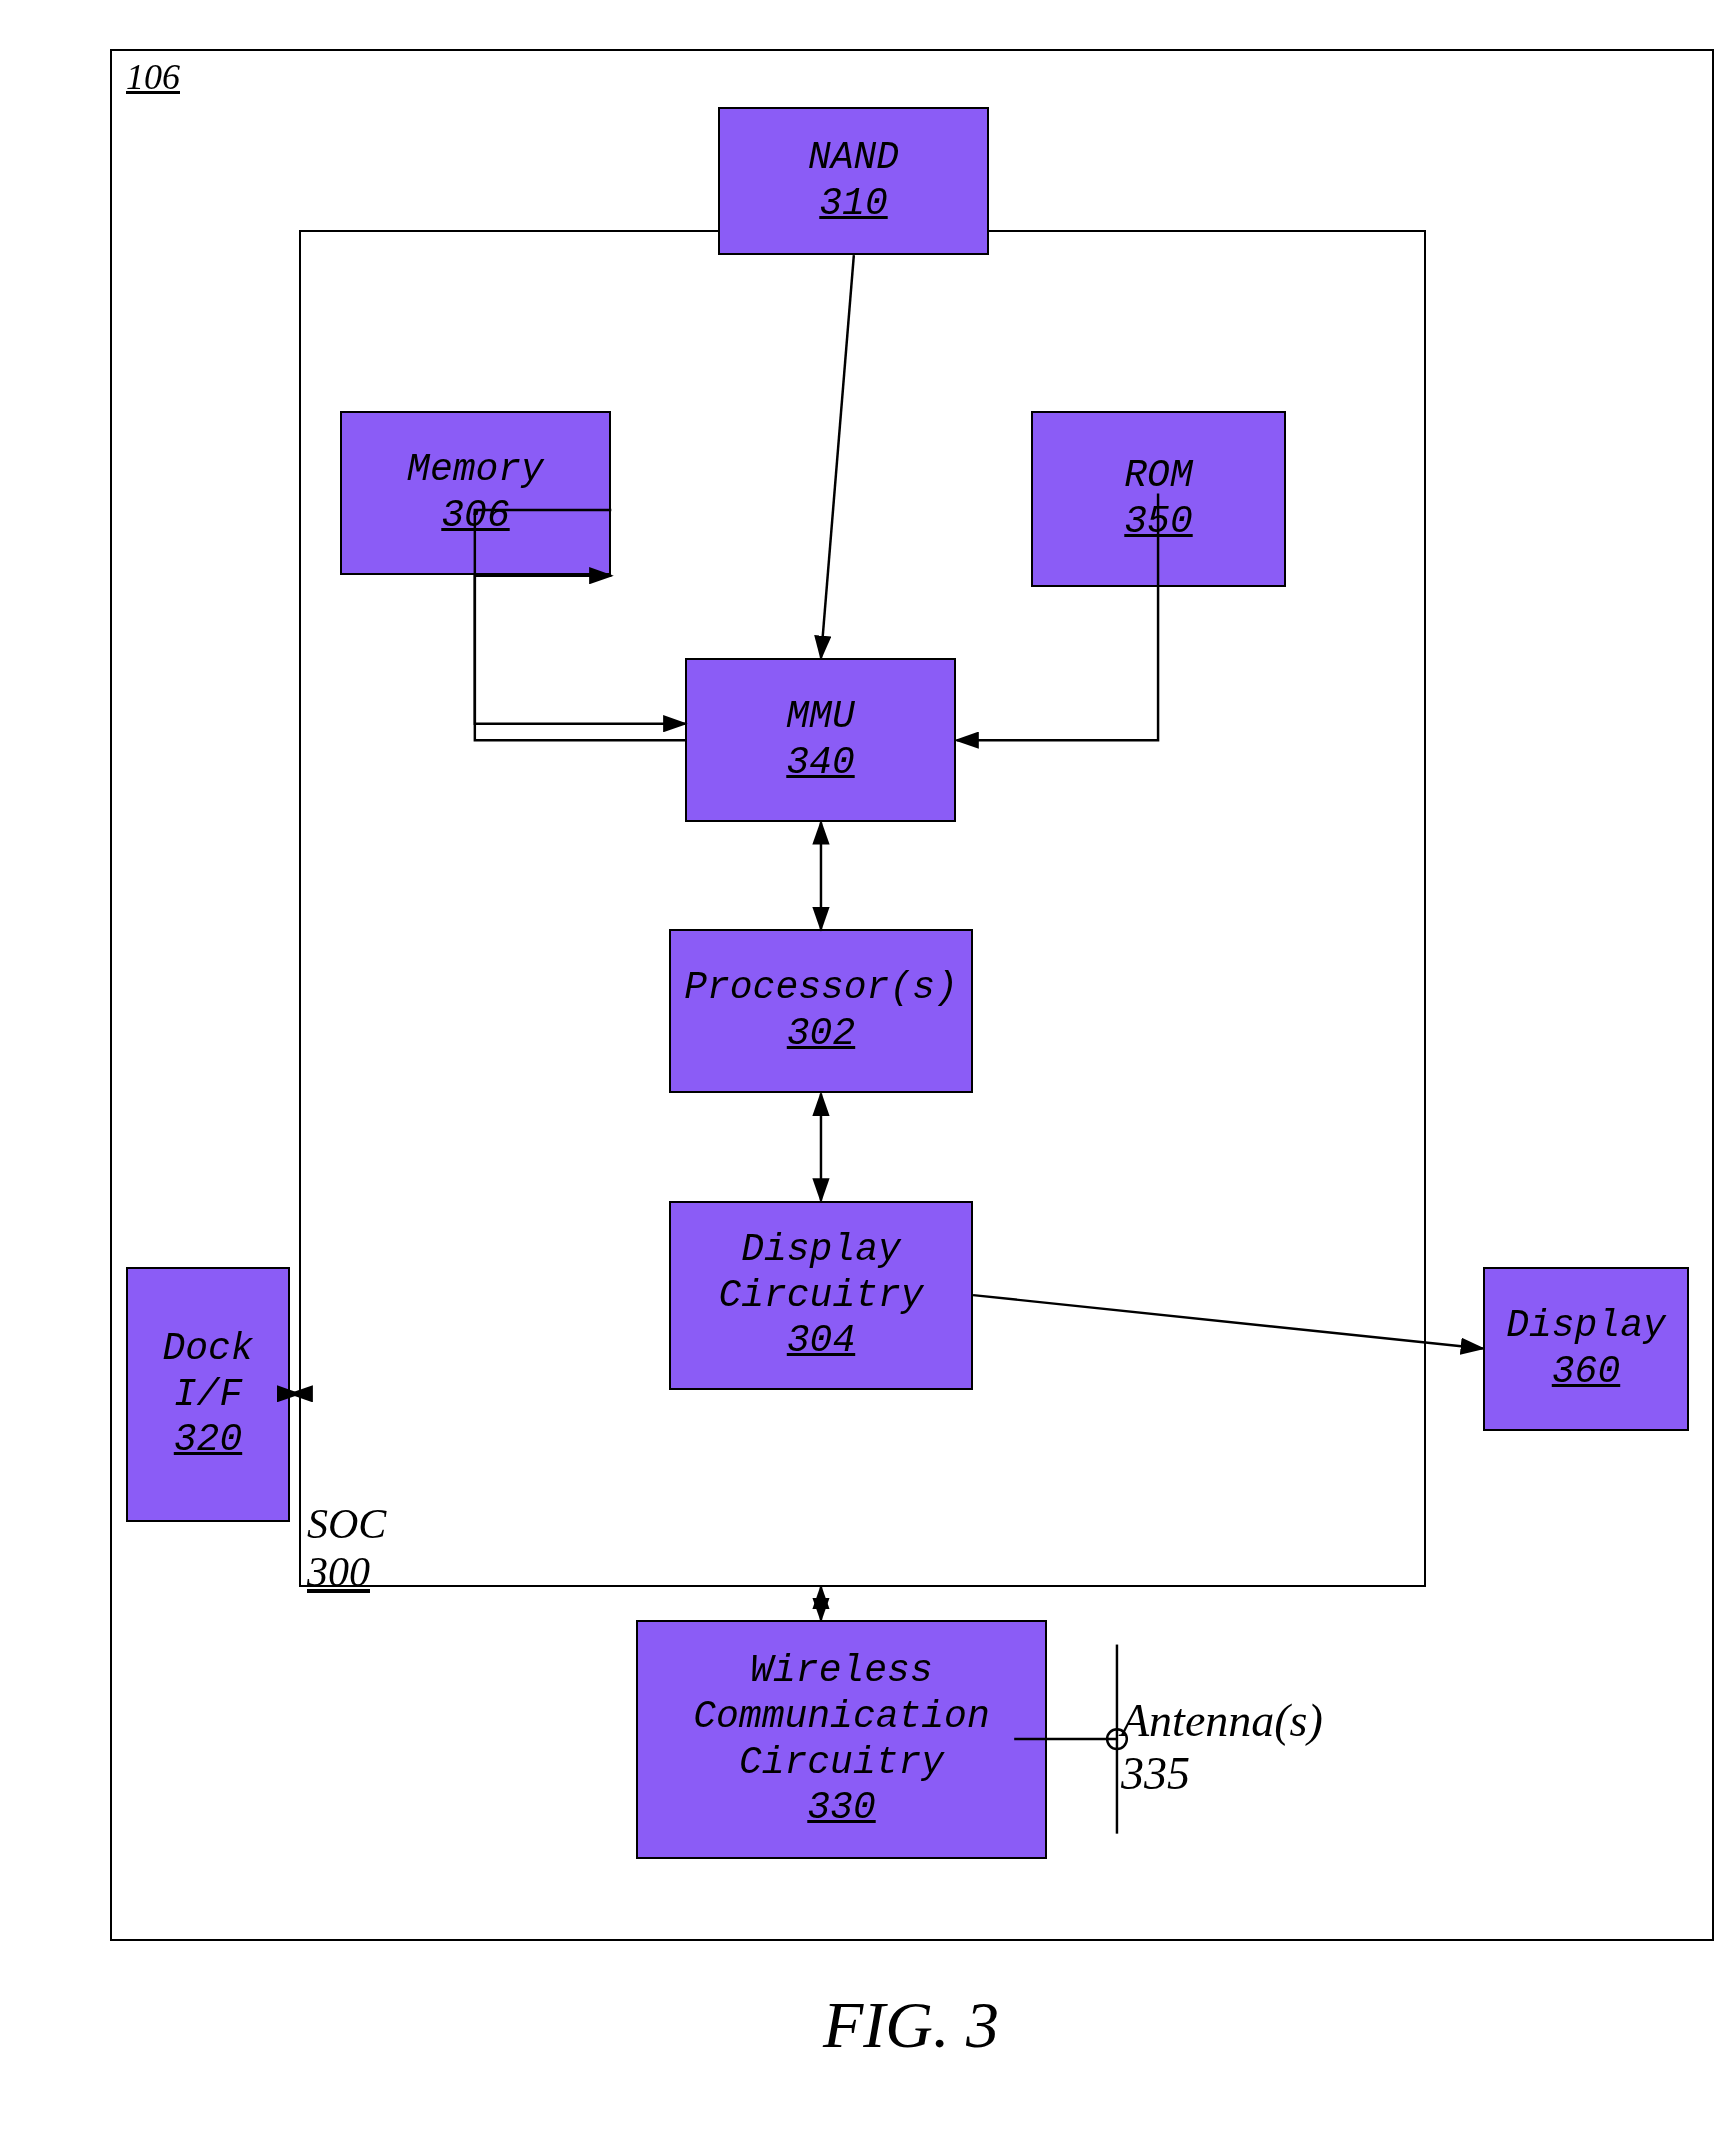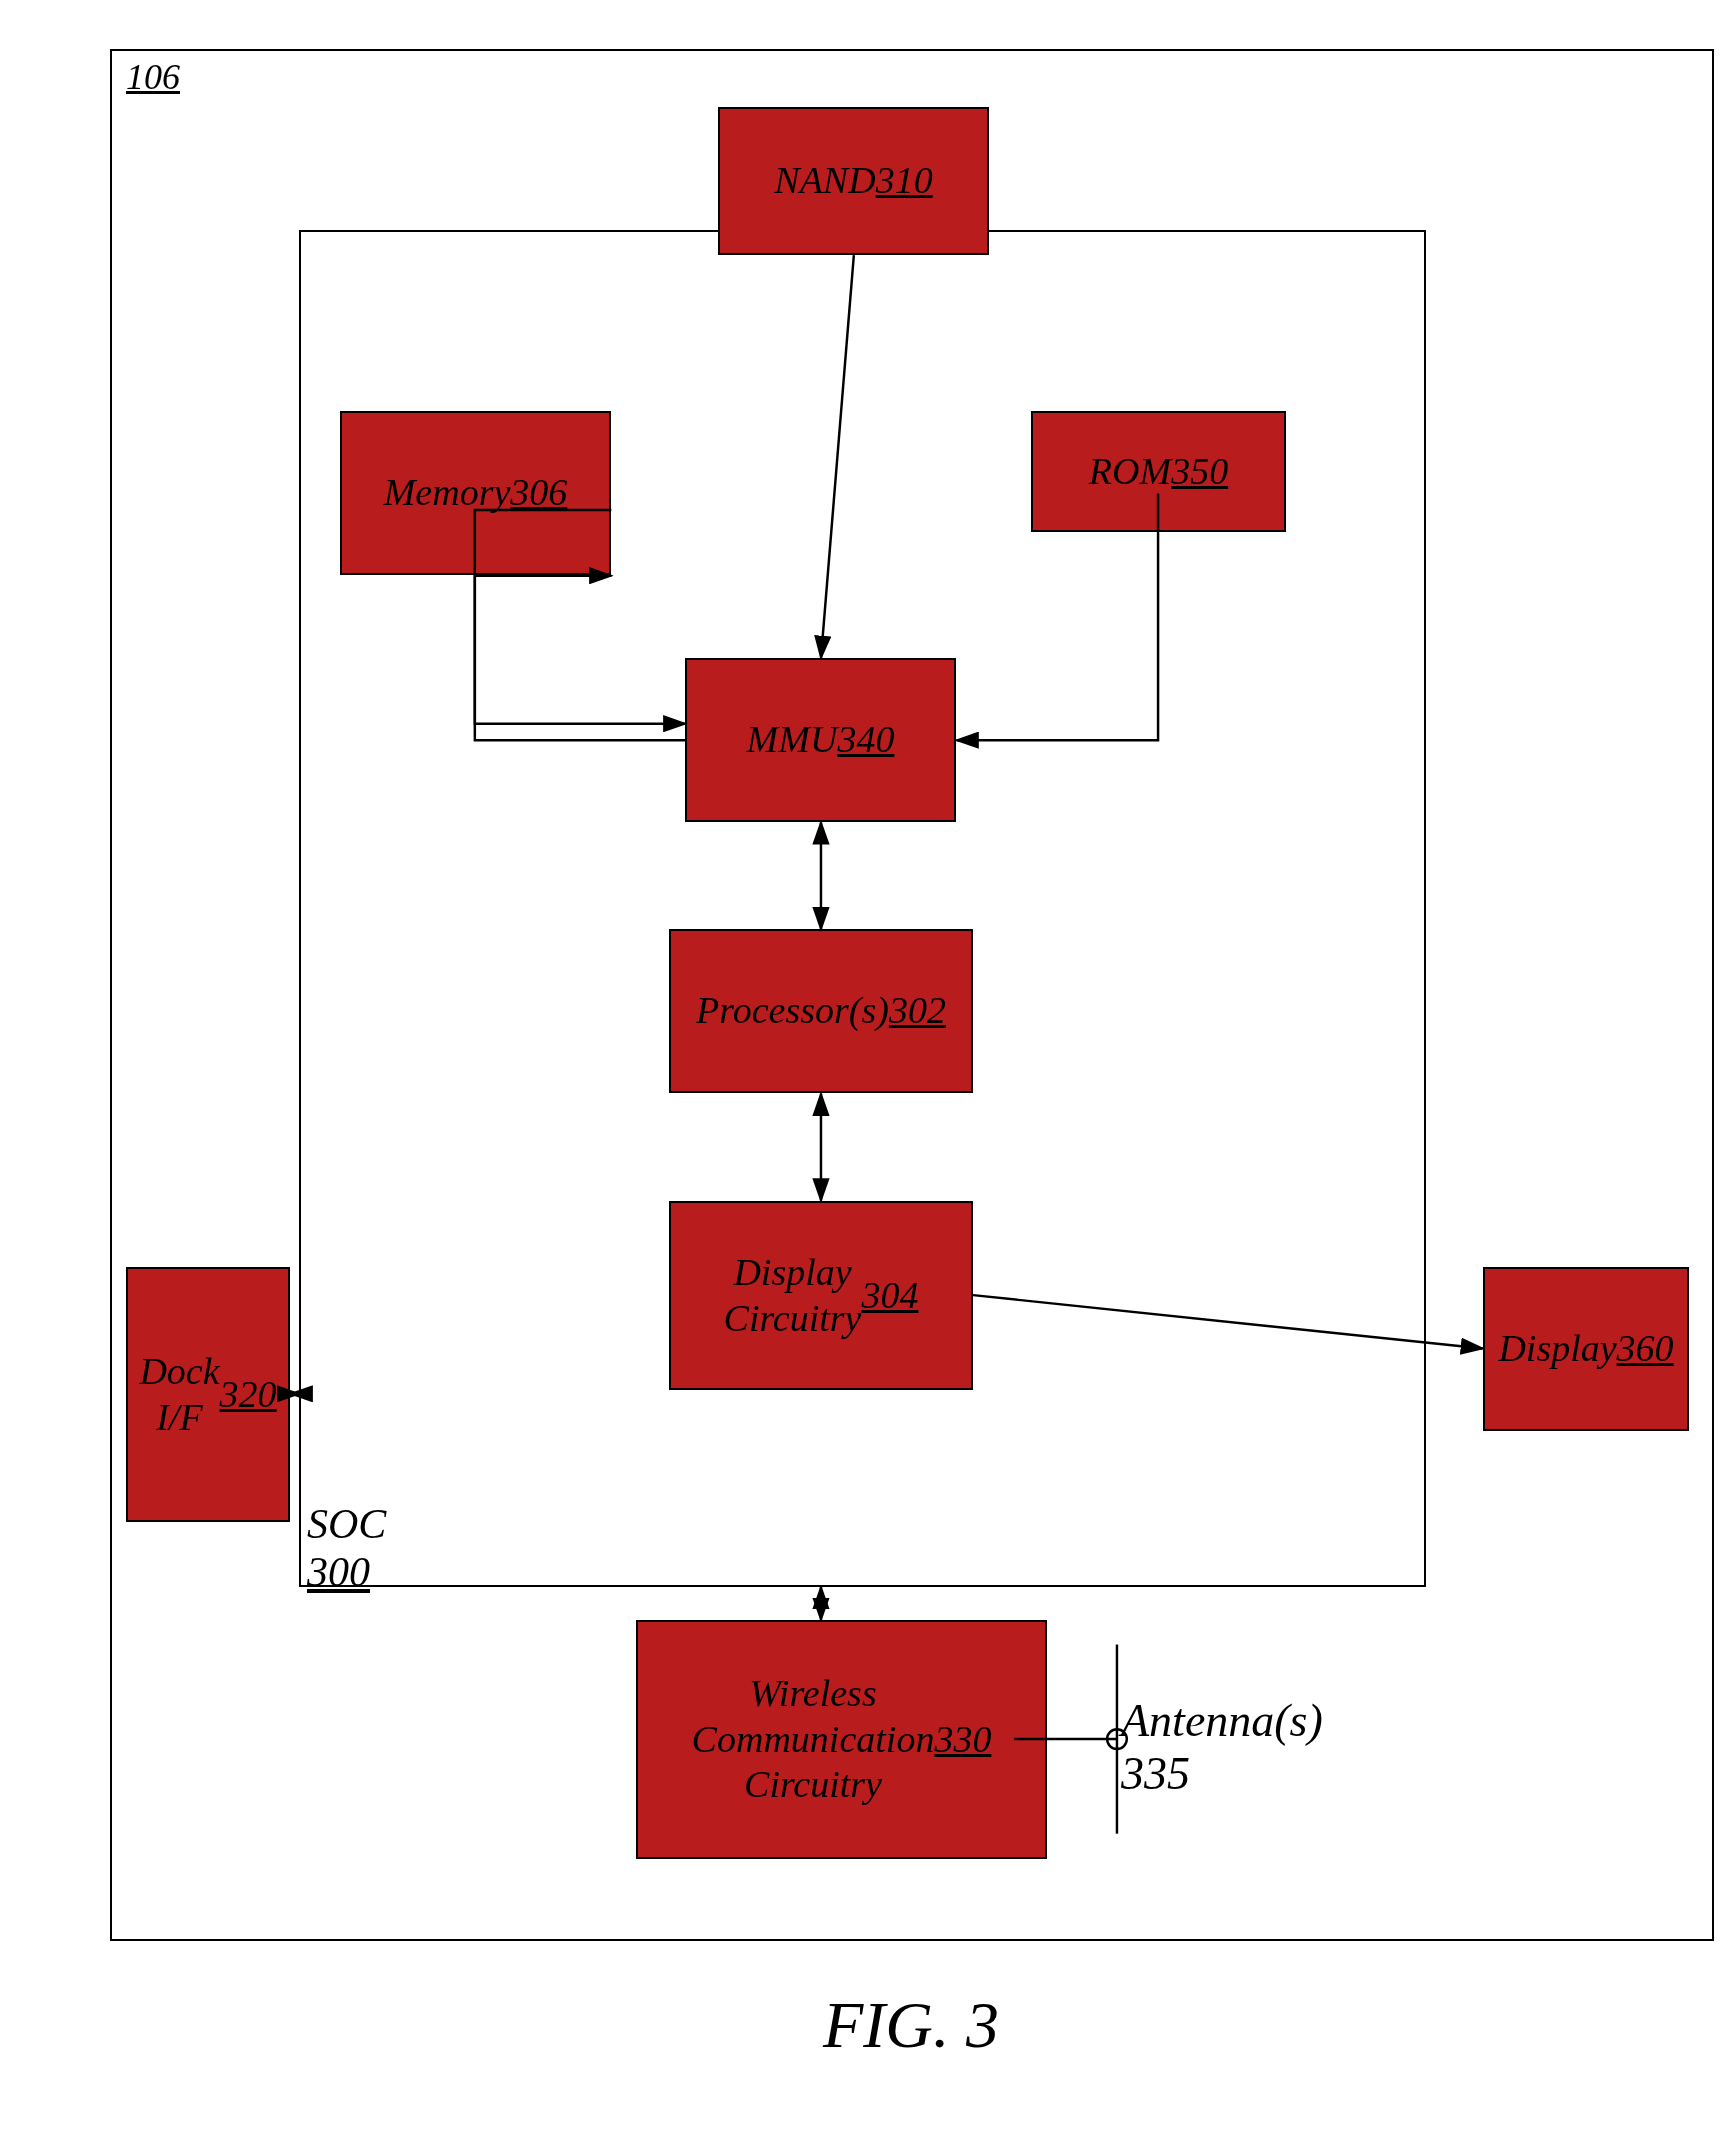--- a/index.html
+++ b/index.html
@@ -49,26 +49,27 @@
       left: 255px;
       width: 1127px;
       height: 1357px;
       border: 2.5px solid #000;
     }
 
     
     .box {
       position: absolute;
       border: 2.5px solid #000;
-      background: #b91c1c;
+      background: #8b5cf6;
       display: flex;
-      flex-direction: row;
+      flex-direction: column;
       align-items: center;
       justify-content: center;
       text-align: center;
+      font-family: Liberation Mono, monospace;
     }
 
     .box-title {
       font-size: 38px;
       font-style: italic;
       line-height: 1.2;
     }
 
     .box-num {
       font-size: 38px;
@@ -116,21 +117,21 @@
   <div class="box" style="top:107px; left:674px; width:271px; height:148px;">
     <span class="box-title">NAND</span>
     <span class="box-num">310</span>
   </div>
 
   <div class="box" style="top:411px; left:296px; width:271px; height:164px;">
     <span class="box-title">Memory</span>
     <span class="box-num">306</span>
   </div>
 
-  <div class="box" style="top:411px; left:987px; width:255px; height:121px;">
+  <div class="box" style="top:411px; left:987px; width:255px; height:176px;">
     <span class="box-title">ROM</span>
     <span class="box-num">350</span>
   </div>
 
   <div class="box" style="top:658px; left:641px; width:271px; height:164px;">
     <span class="box-title">MMU</span>
     <span class="box-num">340</span>
   </div>
 
   <div class="box" style="top:929px; left:625px; width:304px; height:164px;">

